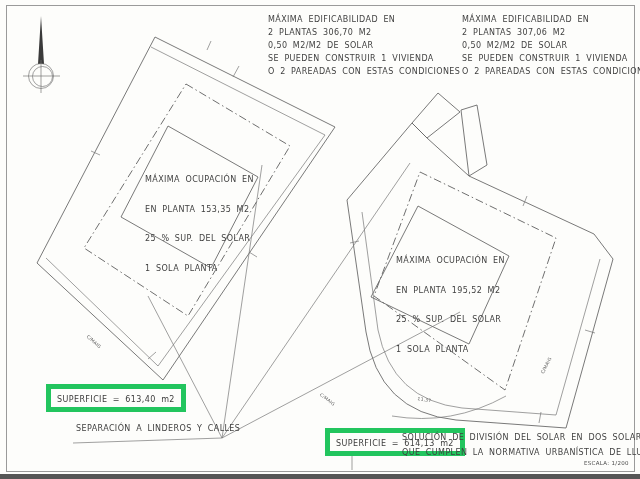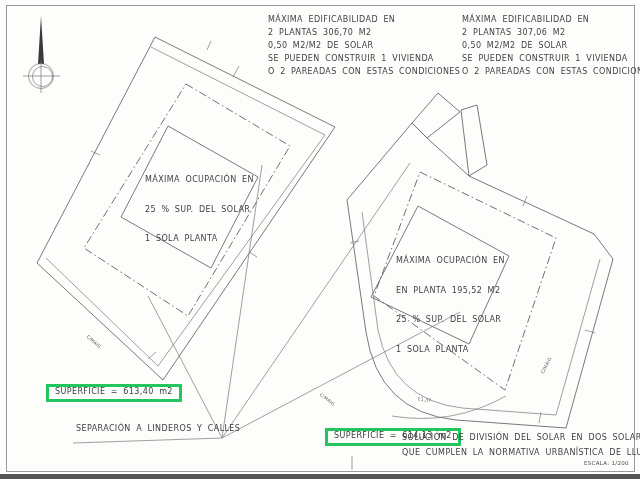--- a/index.html
+++ b/index.html
@@ -24,22 +24,22 @@
     font-size:8px;
     letter-spacing:0.4px;
     word-spacing:2.5px;
     white-space:nowrap;
     color:#3f3f3f;
   }
   .block5 .ln{height:13px;line-height:13px;}
   .block4 .ln{height:18.5px;line-height:18.5px;margin-top:11px;}
   .supbox{
     position:absolute;
-    border:3px solid #22c55e;
-    padding:0 6px 3px 6px;
+    border:5px solid #22c55e;
+    padding:6px 6px 3px 6px;
     font-size:8px;
     letter-spacing:0.4px;
     word-spacing:2.5px;
     white-space:nowrap;
     background:transparent;
   }
   .tiny{
     position:absolute;
     font-size:4.5px;
     letter-spacing:0.2px;
@@ -124,20 +124,21 @@
   <div class="txt block5" style="left:462px;top:13px;">
     <div class="ln">MÁXIMA EDIFICABILIDAD EN</div>
     <div class="ln">2 PLANTAS 307,06 M2</div>
     <div class="ln">0,50 M2/M2 DE SOLAR</div>
     <div class="ln">SE PUEDEN CONSTRUIR 1 VIVIENDA</div>
     <div class="ln">O 2 PAREADAS CON ESTAS CONDICIONES</div>
   </div>
 
   <div class="txt block4" style="left:145px;top:160px;">
     <div class="ln">MÁXIMA OCUPACIÓN EN</div>
+    <div class="ln">EN PLANTA 153,35 M2</div>
     <div class="ln">25 % SUP. DEL SOLAR</div>
     <div class="ln">1 SOLA PLANTA</div>
   </div>
 
   <div class="txt block4" style="left:396px;top:241px;">
     <div class="ln">MÁXIMA OCUPACIÓN EN</div>
     <div class="ln">EN PLANTA 195,52 M2</div>
     <div class="ln">25 % SUP. DEL SOLAR</div>
     <div class="ln">1 SOLA PLANTA</div>
   </div>

